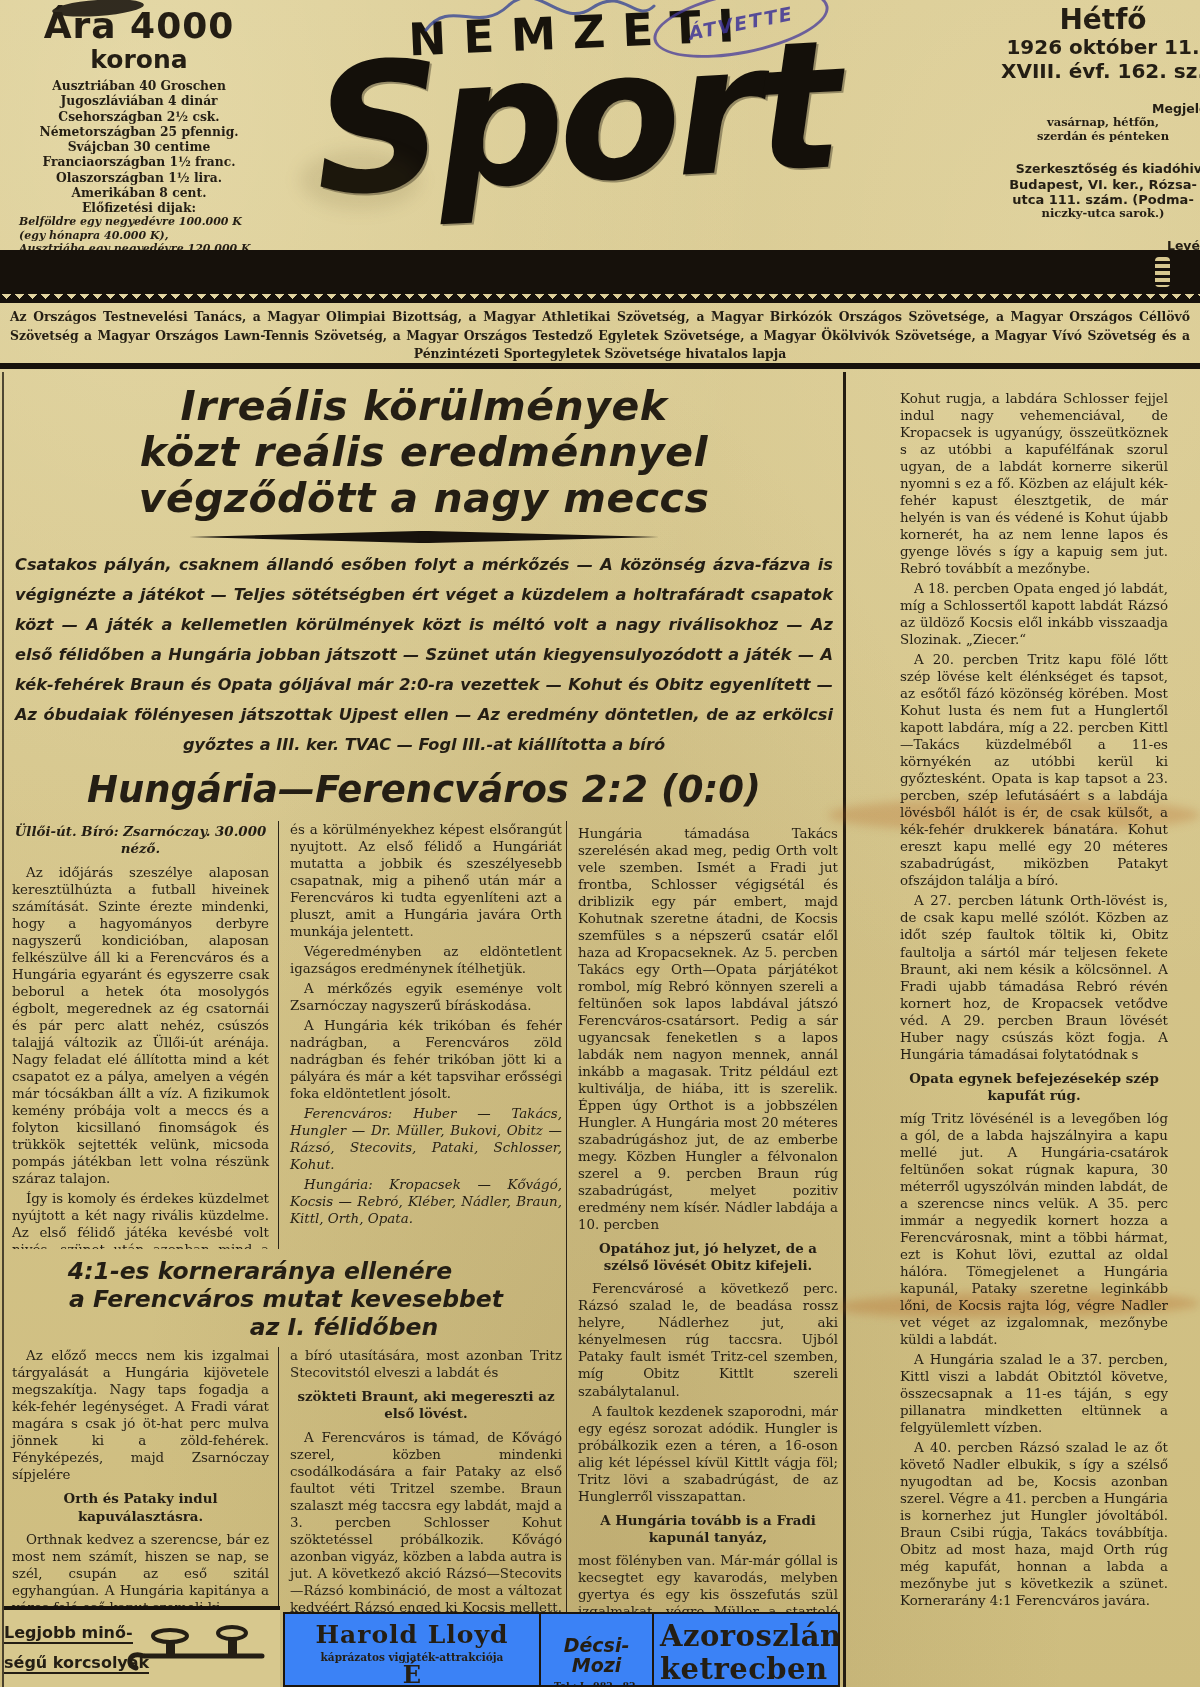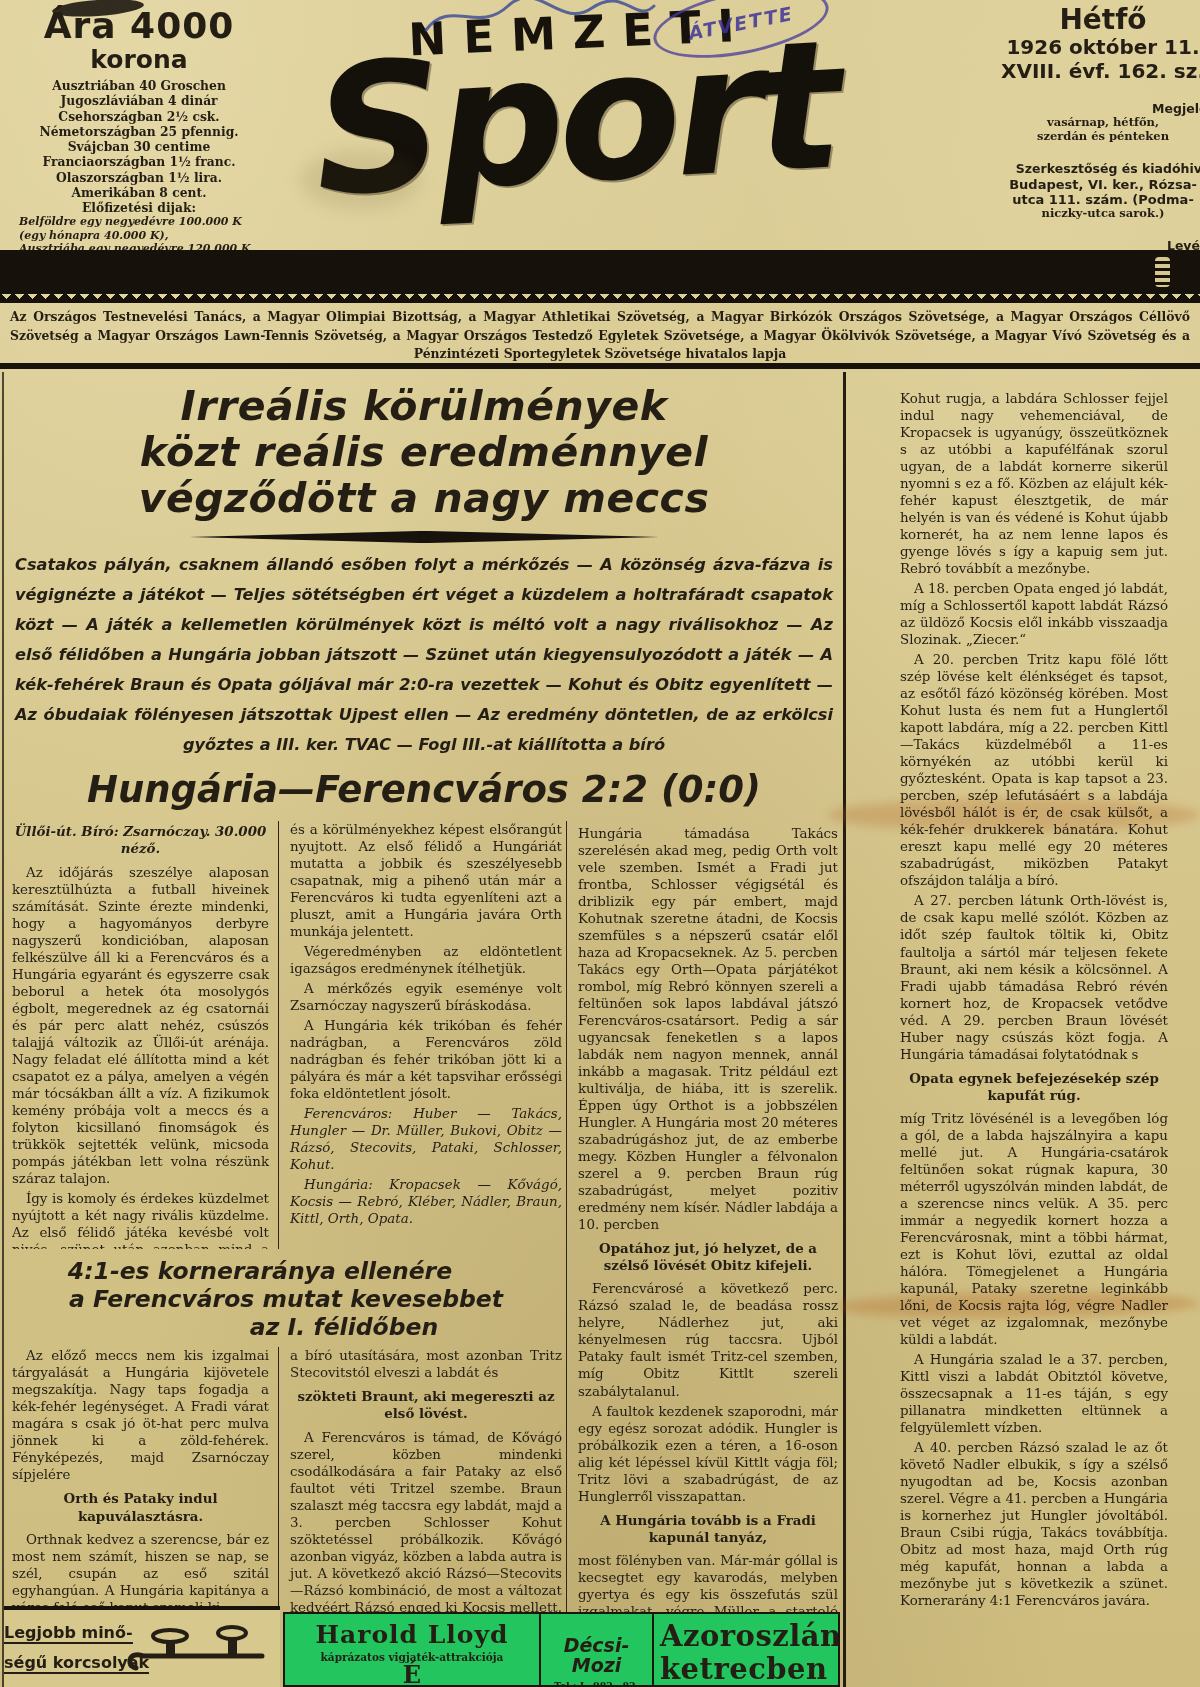--- a/index.html
+++ b/index.html
@@ -92,21 +92,21 @@
   #stain1{left:828px;top:798px;width:372px;height:34px;background:rgba(176,92,28,.26);filter:blur(5px);}
   #stain2{left:836px;top:1292px;width:364px;height:26px;background:rgba(176,92,28,.30);filter:blur(5px);transform:rotate(-.6deg);}
   #stain3{left:300px;top:150px;width:120px;height:60px;background:rgba(90,70,35,.12);filter:blur(8px);}
 
   
   #skate-ad{left:4px;top:1606px;width:276px;height:81px;border-top:4px solid #17120c;background:#d7c88e;
     padding-top:8px;display:flex;align-items:flex-start;overflow:hidden;}
   .skate-text{width:120px;font-family:"DejaVu Sans",sans-serif;font-weight:bold;font-size:16px;line-height:1.9;}
   .skate-text span{border-bottom:2px solid #241e14;white-space:nowrap;}
   #ad-strip{left:283px;top:1612px;width:557px;height:75px;display:flex;background:#d7c88e;overflow:hidden;}
-  .ad-box{border:2.5px solid #1c160e;background:#22c55e;overflow:hidden;}
+  .ad-box{border:2.5px solid #1c160e;background:#3b82f6;overflow:hidden;}
   #ad-harold{width:258px;text-align:center;padding-top:6px;}
   #ad-harold .t{font-weight:bold;font-size:25px;letter-spacing:1px;}
   #ad-harold .s{font-weight:bold;font-size:10.5px;margin-top:2px;}
   #ad-harold .b{font-weight:bold;font-size:24px;line-height:1;}
   #ad-decsi{width:113px;text-align:center;border-left:none;padding-top:22px;}
   #ad-decsi .t{font-family:"DejaVu Sans",sans-serif;font-weight:bold;font-style:italic;font-size:19px;line-height:1.05;}
   #ad-decsi .s{font-size:9.5px;font-weight:bold;margin-top:4px;}
   #ad-lion{width:186px;border-left:none;padding:6px 2px 0 6px;}
   #ad-lion .t{font-weight:bold;font-size:29px;line-height:1.15;letter-spacing:.5px;white-space:nowrap;}
 </style>

